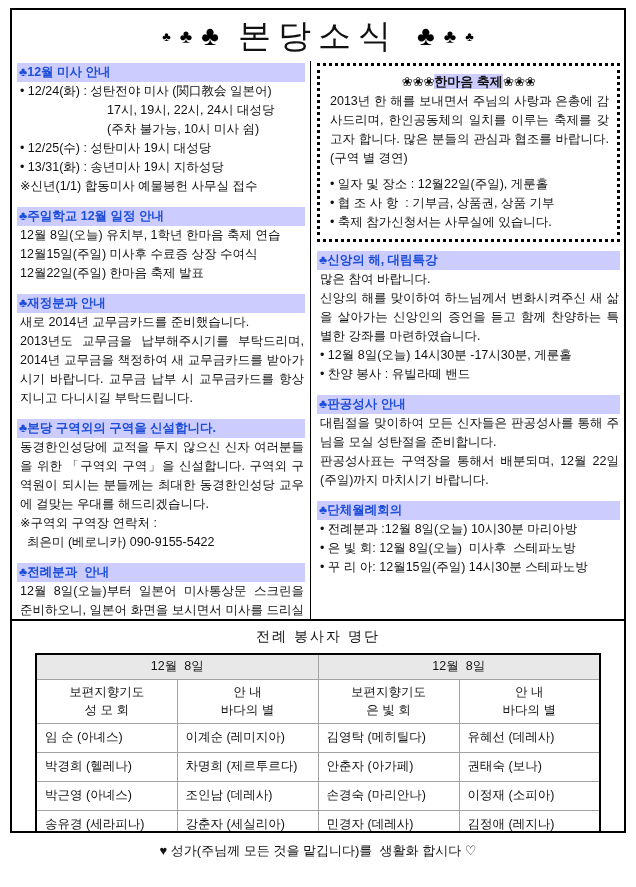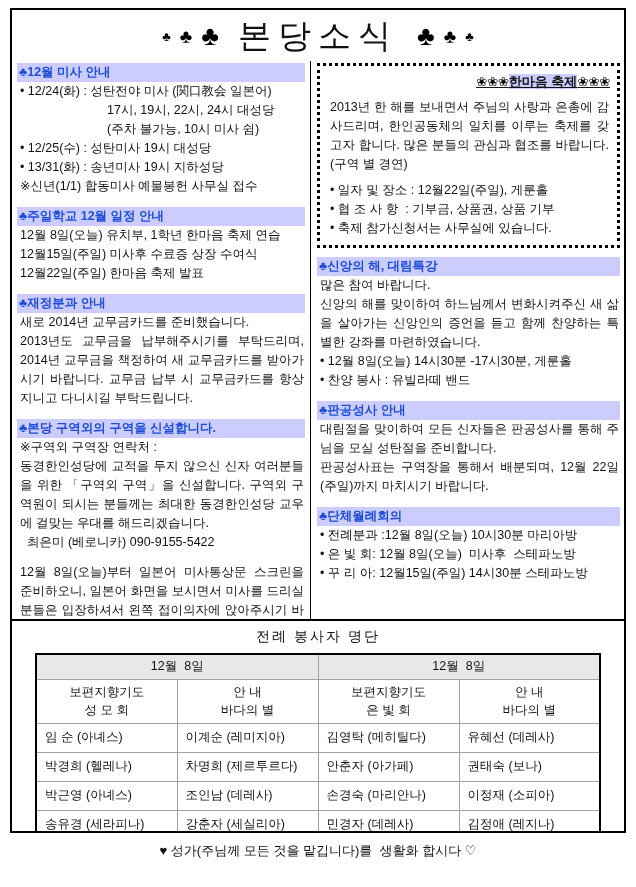--- a/index.html
+++ b/index.html
@@ -28,21 +28,21 @@
   .sec { margin-bottom:11px; }
   .sec-h {
     background:#ccccff; color:#1d4ed8; font-weight:bold;
     font-size:12.5px; line-height:17px; padding:1px 2px; white-space:pre-wrap;
   }
   .t { font-size:12.5px; line-height:19px; white-space:pre-wrap; padding:0 1px 0 3px; }
   .t.just { text-align:justify; }
   .ind88 { padding-left:90px; }
 
   .fest-box { border:3px dotted #000; padding:6px 7px 7px 7px; margin-bottom:9px; }
-  .fest-title { text-align:right; font-size:13px; font-weight:bold; line-height:20px; margin-bottom:6px; white-space:pre;text-decoration:underline; }
+  .fest-title { text-align:center; font-size:13px; font-weight:bold; line-height:20px; white-space:pre; }
   .fest-title .hl { background:#ccccff; }
   .fest-box .t { margin-bottom:0; }
   .fest-gap { height:7px; }
 
   .bottom-box { border:2px solid #000; margin-top:-2px; height:214px; padding-top:5px; overflow:hidden; }
   .roster-title { text-align:center; font-size:14px; line-height:20px; letter-spacing:2px; white-space:pre; }
   table.roster { border-collapse:collapse; margin:7px auto 0 auto; width:566px; table-layout:fixed; }
   table.roster td { border:1px solid #a3a3a3; font-size:12.5px; white-space:pre-wrap; }
   table.roster { border:2px solid #000; }
   td.date-h { background:#e8e8e8; text-align:center; height:25px; font-size:13px; }
@@ -90,26 +90,27 @@
         </div>
 
         <div class="sec">
           <div class="sec-h">♣재정분과 안내</div>
           <div class="t">새로 2014년 교무금카드를 준비했습니다.</div>
           <div class="t just">2013년도 교무금을 납부해주시기를 부탁드리며, 2014년 교무금을 책정하여 새 교무금카드를 받아가시기 바랍니다. 교무금 납부 시 교무금카드를 항상 지니고 다니시길 부탁드립니다.</div>
         </div>
 
         <div class="sec">
           <div class="sec-h">♣본당 구역외의 구역을 신설합니다.</div>
+          <div class="t just">동경한인성당에 교적을 두지 않으신 신자 여러분들을 위한 「구역외 구역」을 신설합니다. 구역외 구역원이 되시는 분들께는 최대한 동경한인성당 교우에 걸맞는 우대를 해드리겠습니다.</div>
           <div class="t">※구역외 구역장 연락처 :</div>
-          <div class="t just">동경한인성당에 교적을 두지 않으신 신자 여러분들을 위한 「구역외 구역」을 신설합니다. 구역외 구역원이 되시는 분들께는 최대한 동경한인성당 교우에 걸맞는 우대를 해드리겠습니다.</div>
           <div class="t">  최은미 (베로니카) 090-9155-5422</div>
         </div>
 
         <div class="sec">
+          <div class="sec-h">♣전례분과  안내</div>
           <div class="t just">12월 8일(오늘)부터 일본어 미사통상문 스크린을 준비하오니, 일본어 화면을 보시면서 미사를 드리실 분들은 입장하셔서 왼쪽 접이의자에 앉아주시기 바랍니다.</div>
         </div>
 
       </div>
 
       <div class="col-divider"></div>
 
       <div class="col-right">
 
         <div class="fest-box">

